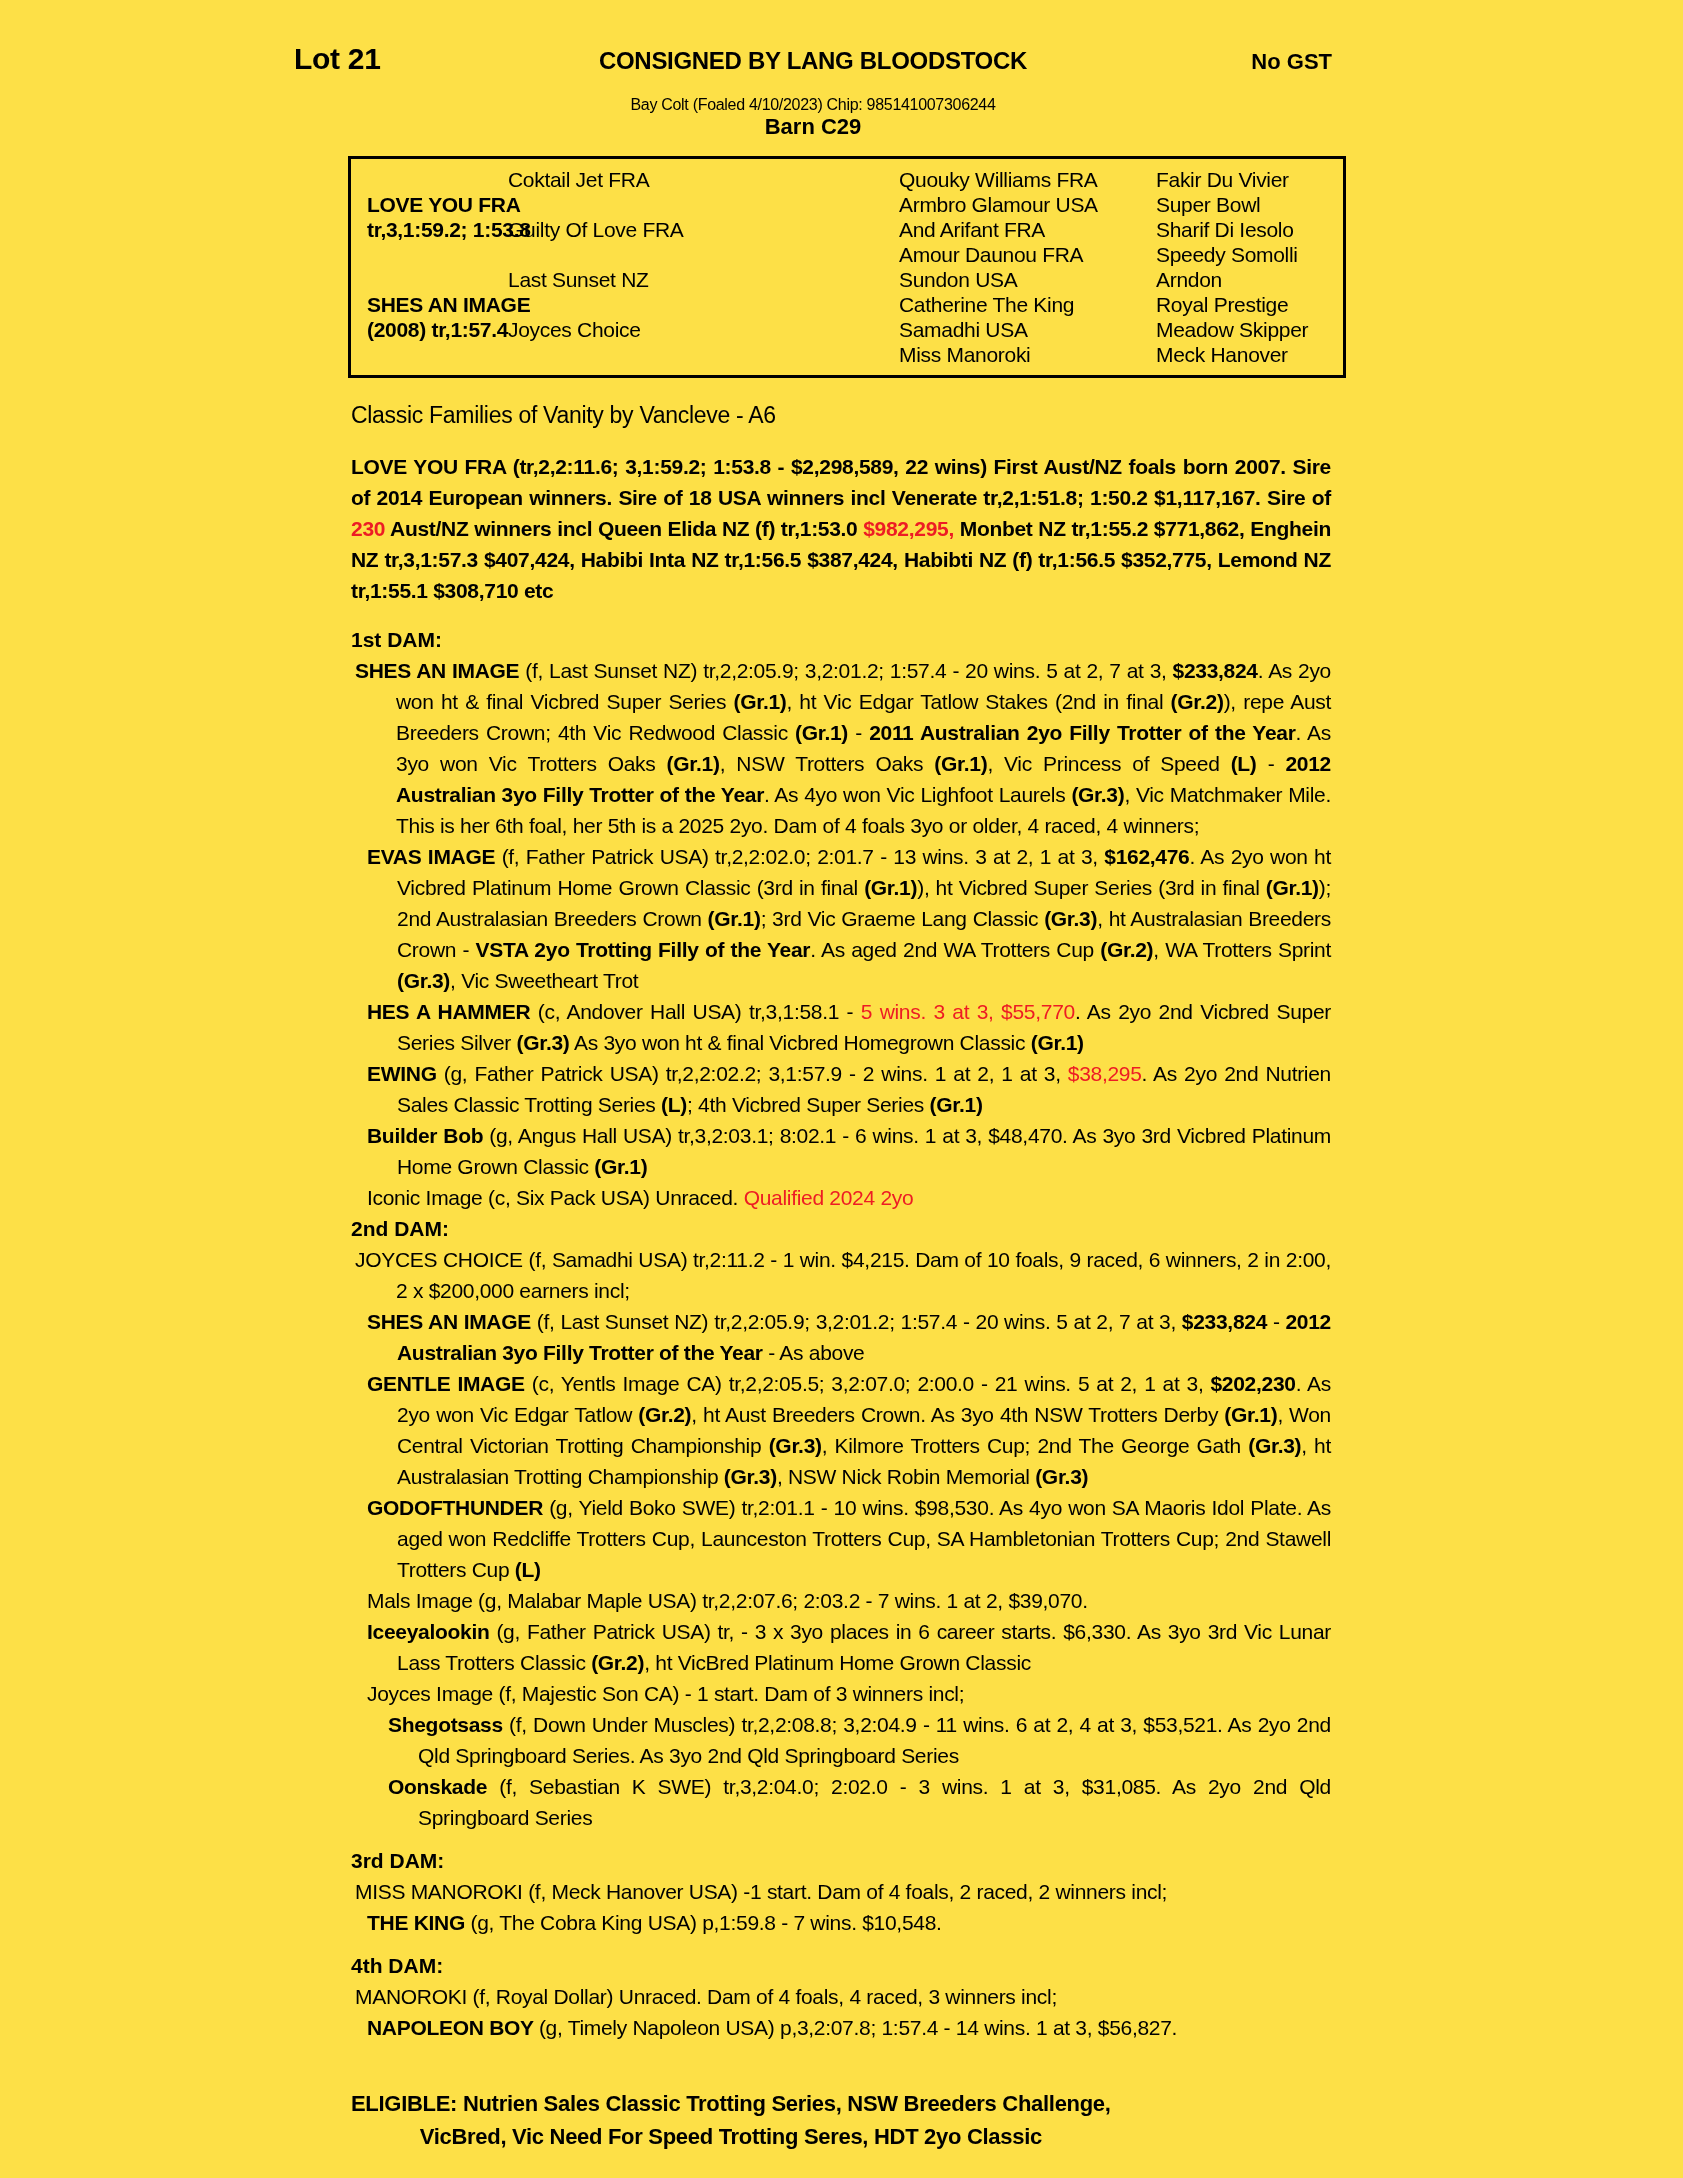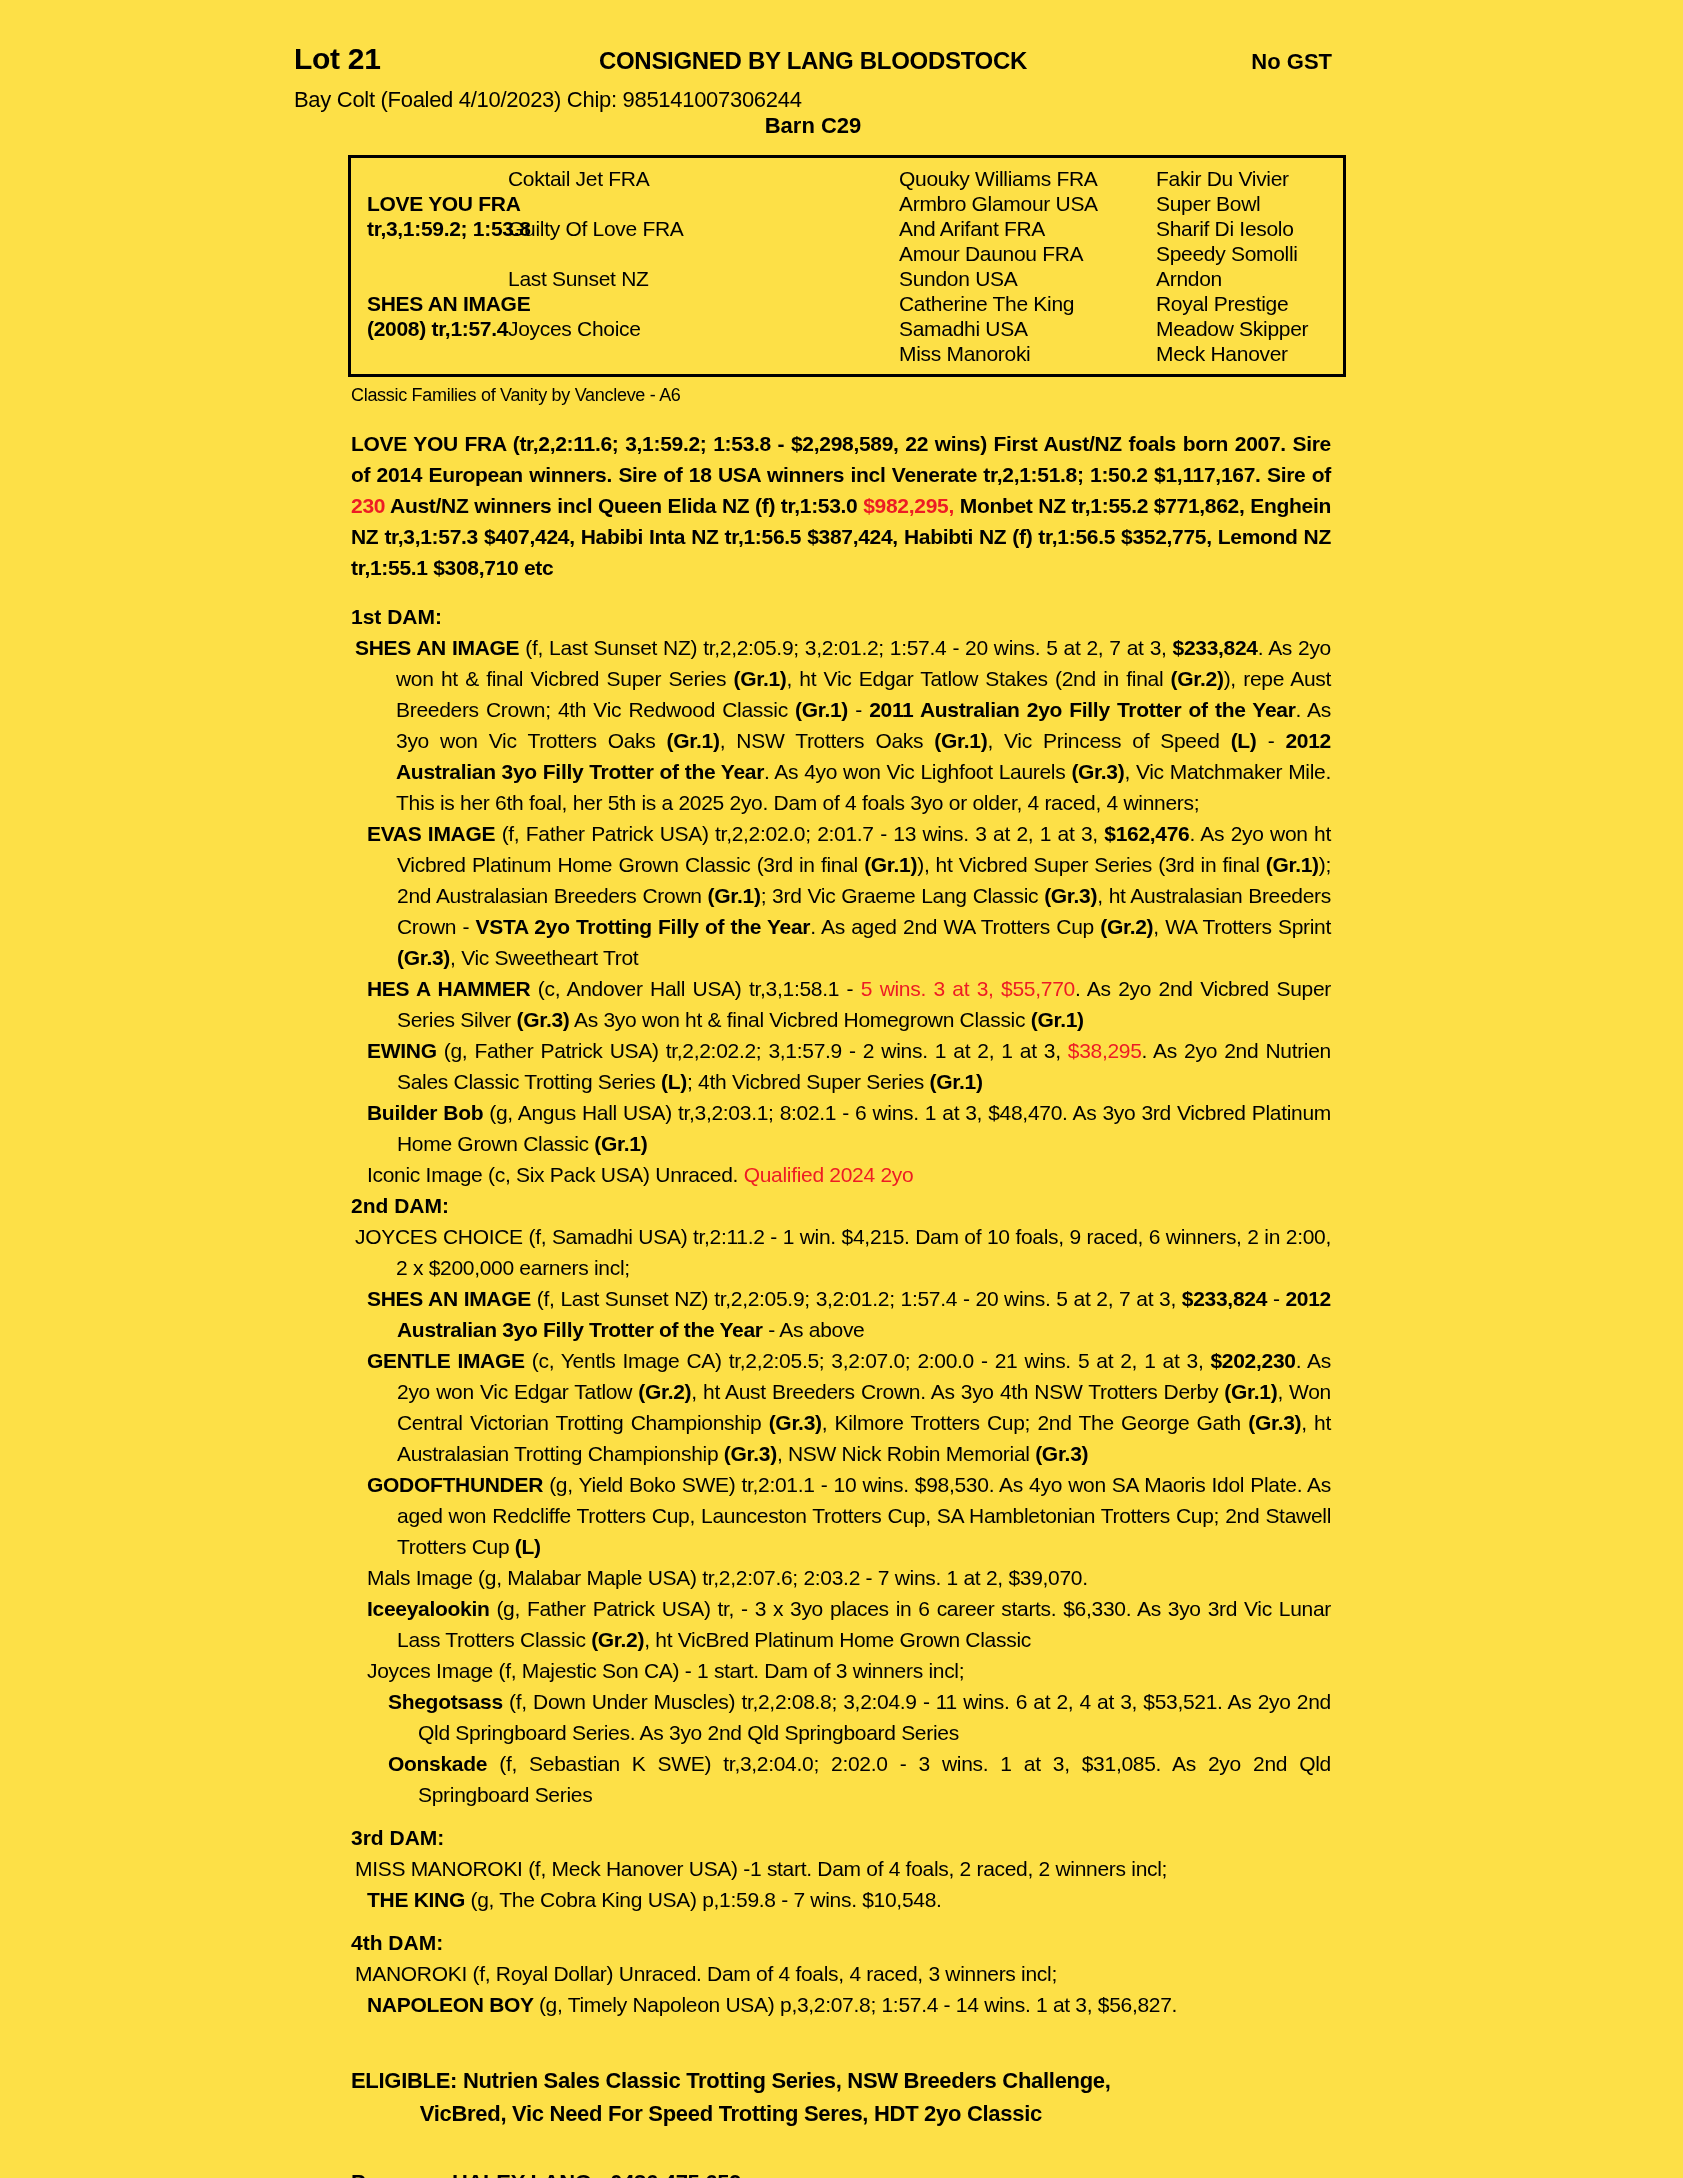--- a/index.html
+++ b/index.html
@@ -7,36 +7,36 @@
   html,body { background:#fff; }
   body { font-family:"Liberation Sans","DejaVu Sans",sans-serif; color:var(--ink); }
   .page { width:1683px; height:2178px; background:#fde047; overflow:hidden; position:relative; }
   .content { margin-left:294px; width:1038px; padding-top:42px; }
 
   
   .hdr-row1 { display:grid; grid-template-columns:233px 1fr 233px; align-items:baseline; }
   .lot { font-size:30px; font-weight:700; letter-spacing:-0.3px; }
   .consignor { font-size:24px; font-weight:700; text-align:center; letter-spacing:-0.3px; }
   .no-gst { font-size:22px; font-weight:700; text-align:right; }
-  .hdr-row2 { font-size:22px; margin-top:11px; letter-spacing:-0.3px; }
+  .hdr-row2 { font-size:16px; text-align:center; margin-top:20px; letter-spacing:-0.3px; }
   .hdr-row3 { font-size:22px; font-weight:700; text-align:center; margin-top:0; }
 
   
   .pedigree { border:3px solid #000; width:998px; margin-left:54px; margin-top:16px;
               display:grid; grid-template-columns:141px 391px 257px auto;
               grid-auto-rows:25px; padding:8px 4px 8px 16px; }
   .pedigree .cell { font-size:21px; line-height:25px; white-space:nowrap; letter-spacing:-0.3px; }
   .pedigree .hcell { font-weight:700; }
   .gr1{grid-row:1}.gr2{grid-row:2}.gr3{grid-row:3}.gr4{grid-row:4}
   .gr5{grid-row:5}.gr6{grid-row:6}.gr7{grid-row:7}.gr8{grid-row:8}
   .gc1{grid-column:1}.gc2{grid-column:2}.gc3{grid-column:3}.gc4{grid-column:4}
 
   
   .bodytext { margin-left:57px; width:980px; }
-  .family-line { font-size:18px; margin-top:8px; letter-spacing:-0.3px; }
+  .family-line { font-size:23px; margin-top:24px; letter-spacing:-0.3px; }
   .bpara { font-size:21px; line-height:31px; text-align:justify; letter-spacing:-0.3px; }
   .bheading { font-size:21px; line-height:31px; font-weight:700; }
   .lvl-sire { font-weight:700; margin-top:22px; }
   .lvl-0 { margin-left:45px; text-indent:-41px; }
   .lvl-1 { margin-left:46px; text-indent:-30px; }
   .lvl-2 { margin-left:67px; text-indent:-30px; }
   .b { font-weight:700; }
   .r { color:var(--red); }
   [data-name="dam1-heading"] { margin-top:18px; }
   [data-name="dam3-heading"] { margin-top:12px; }

